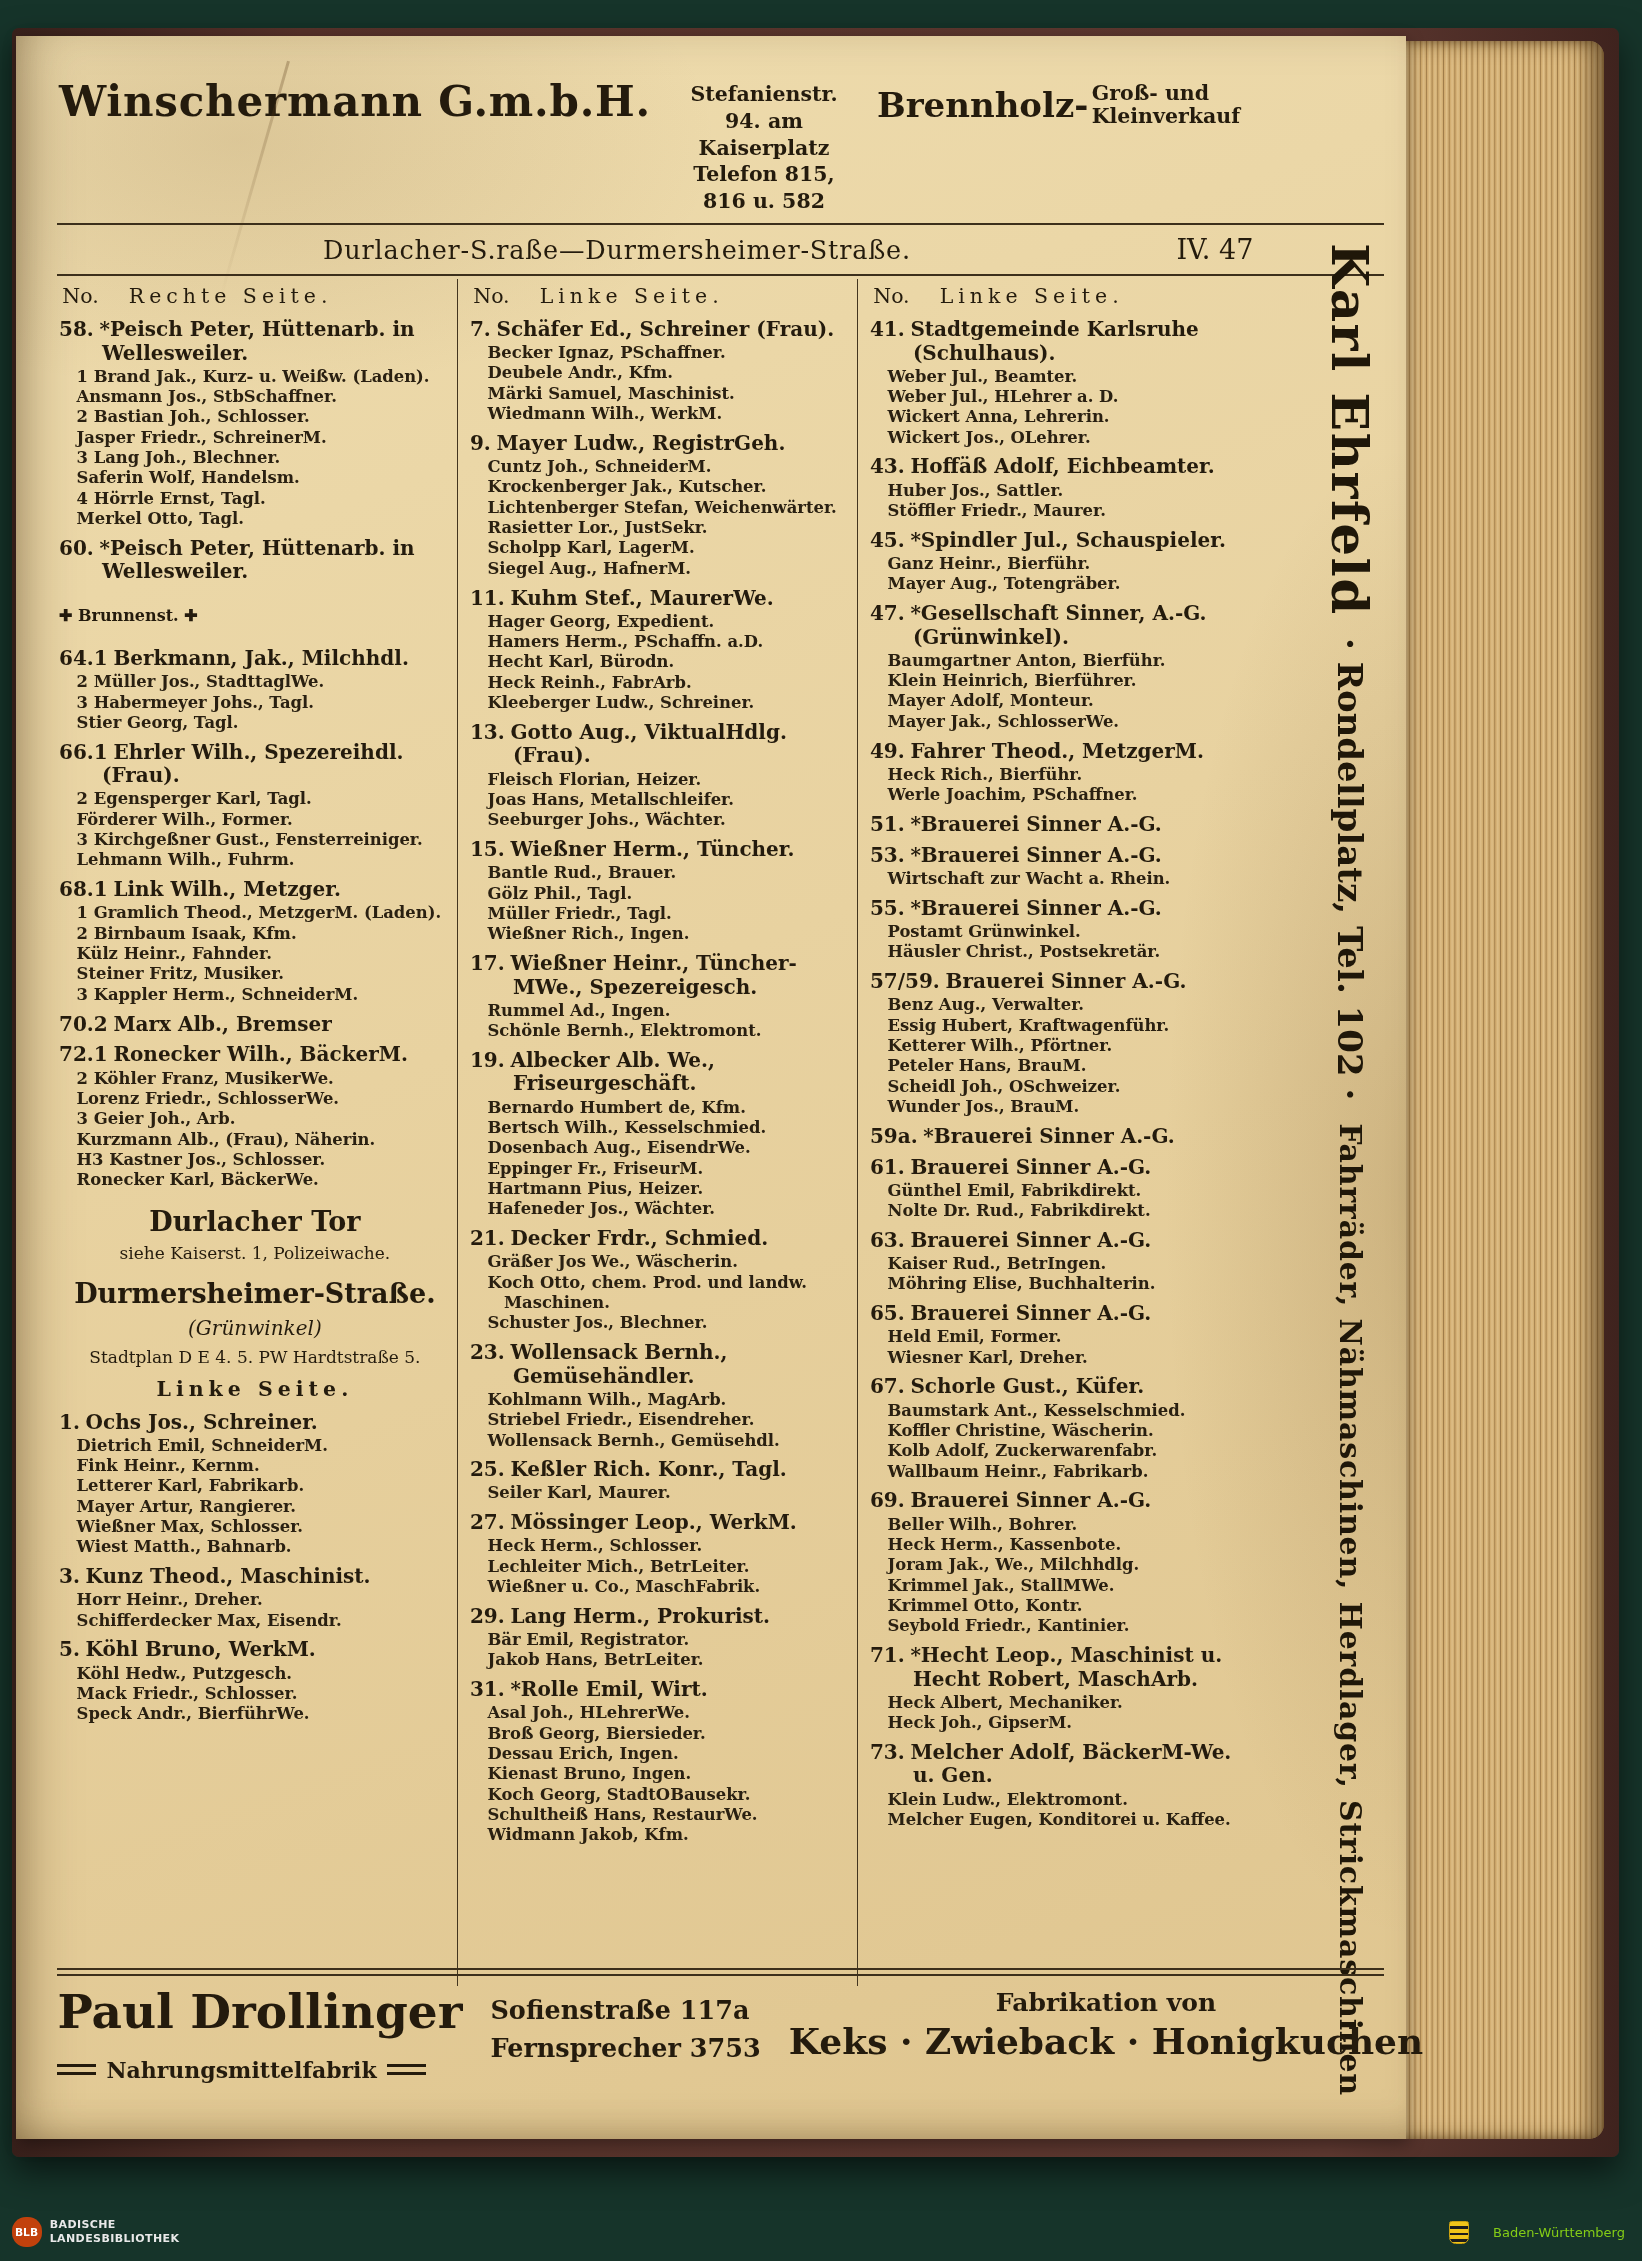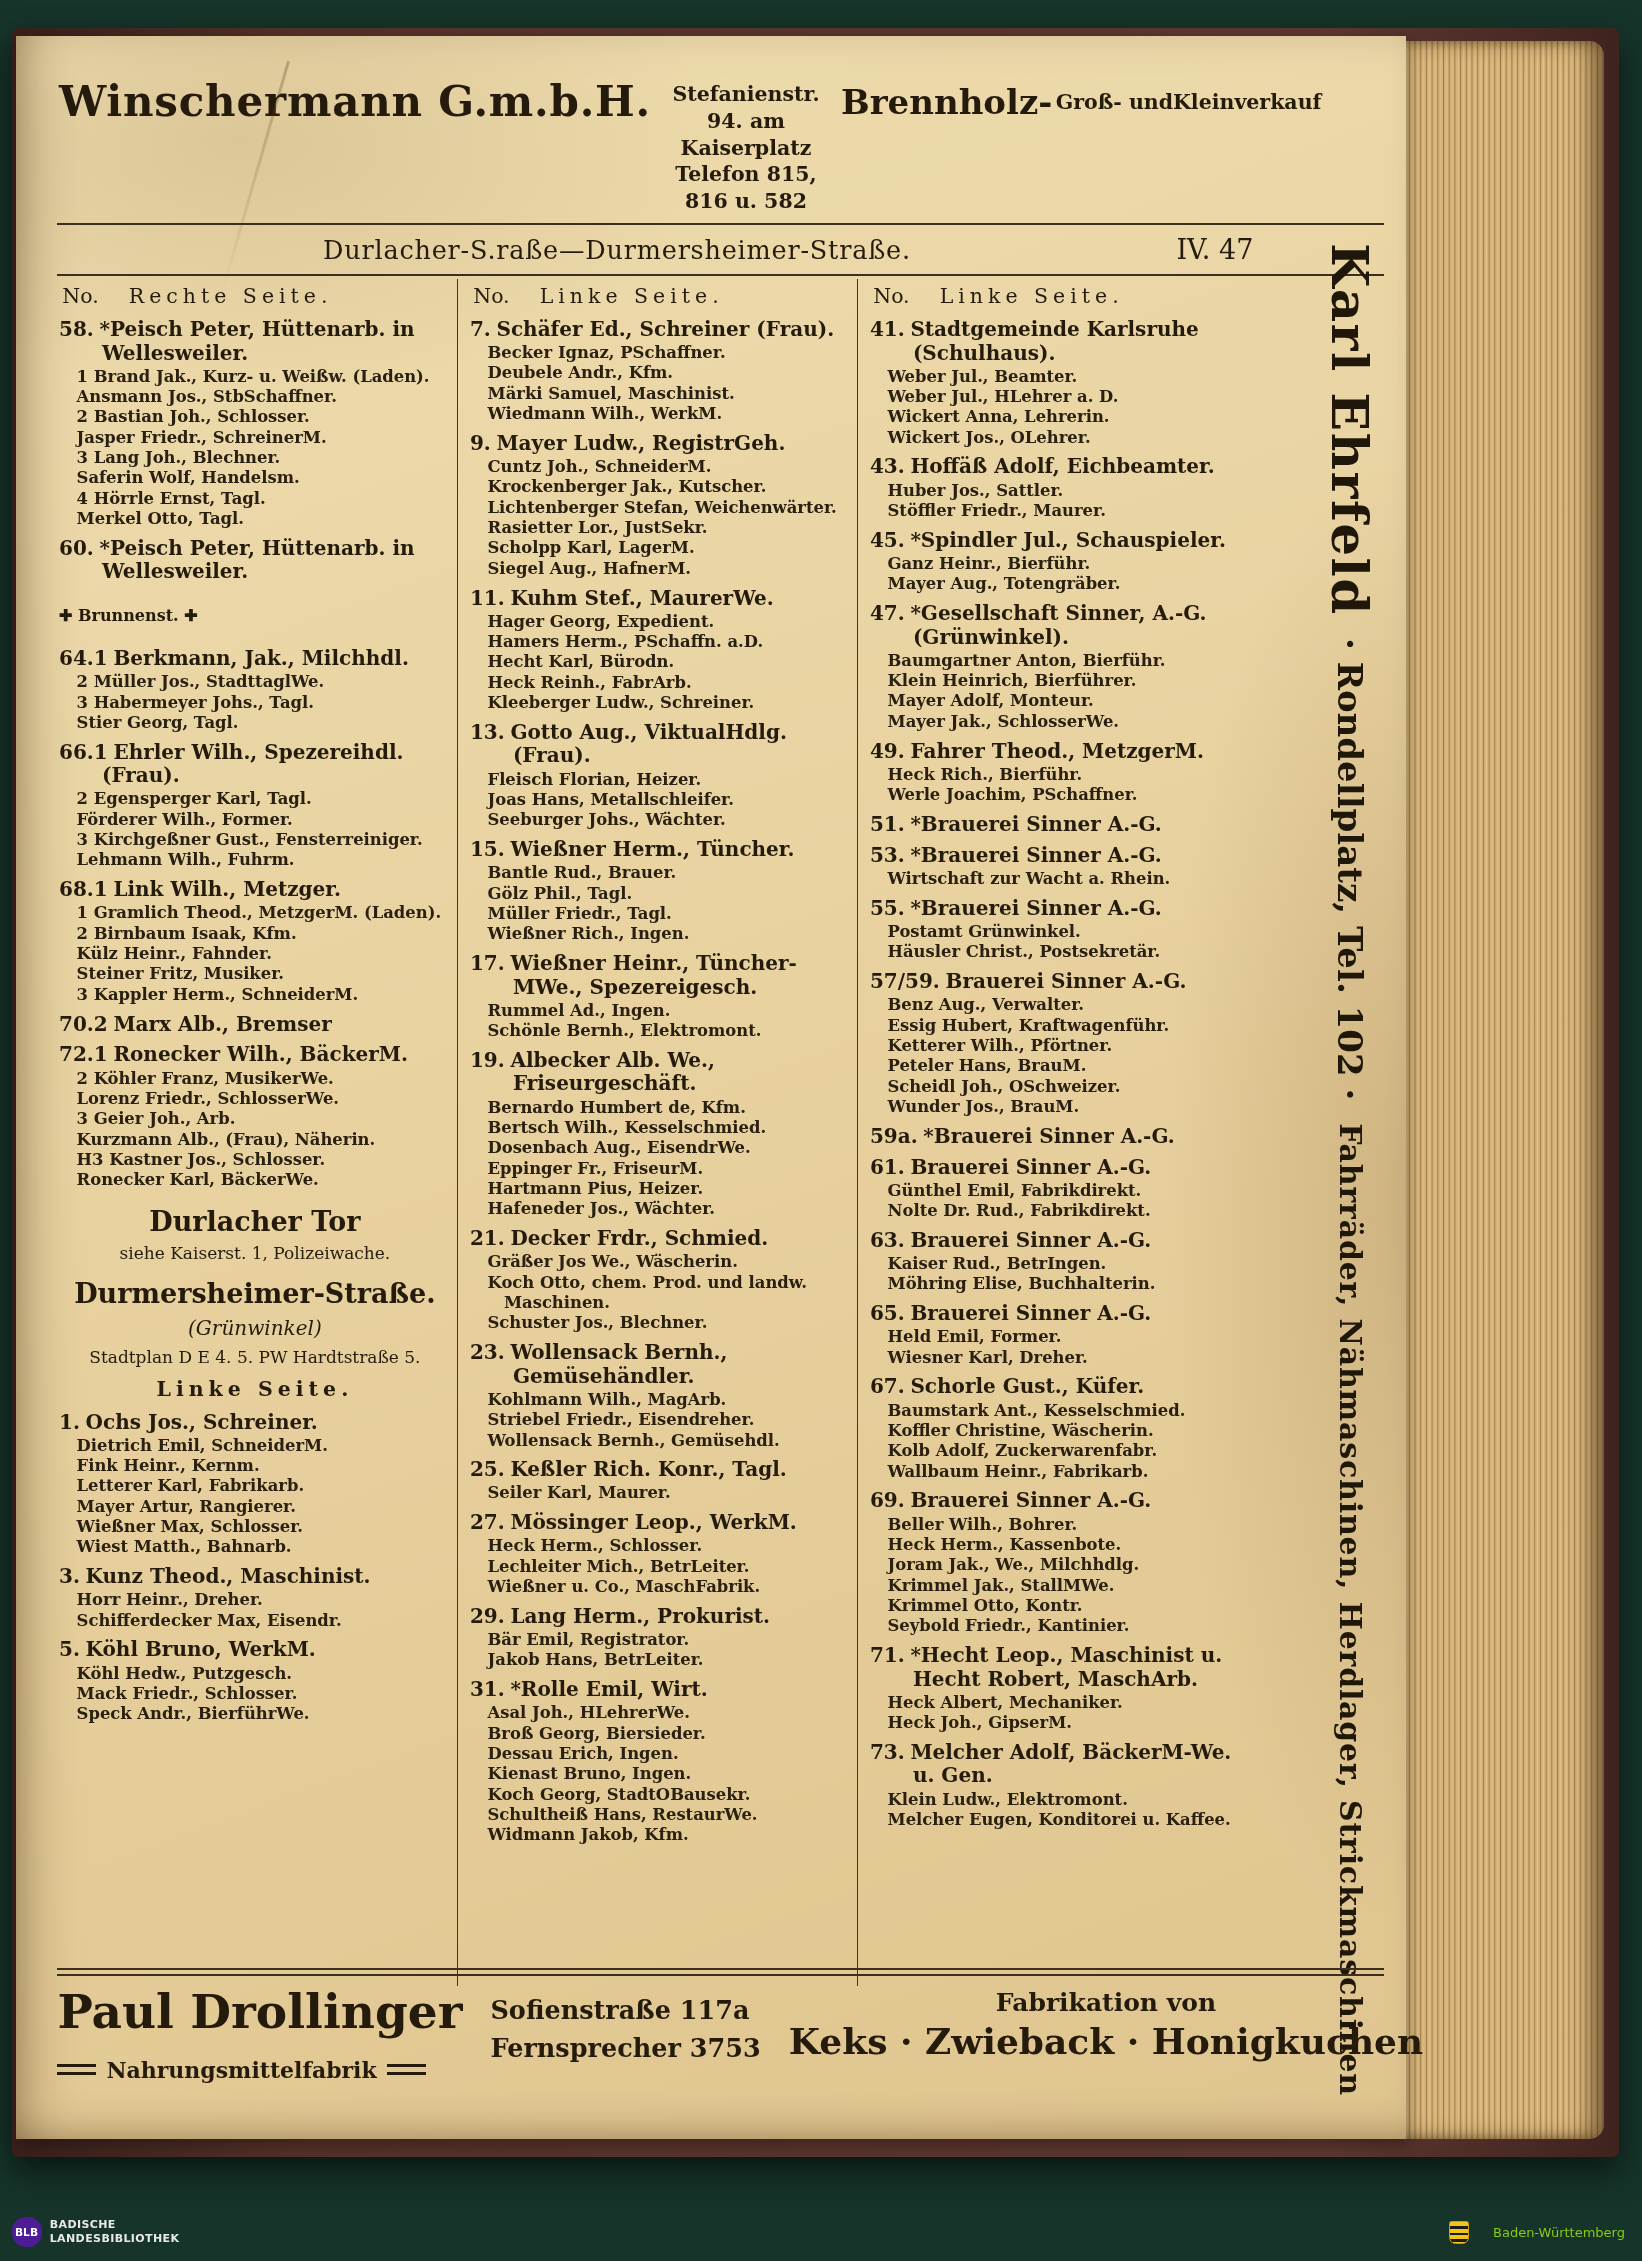--- a/index.html
+++ b/index.html
@@ -28,21 +28,21 @@
   .crease { position:absolute; top:25px; left:271px; width:2.5px; height:246px;
             background:linear-gradient(rgba(90,60,25,.30), rgba(90,60,25,0));
             transform:rotate(16deg); transform-origin:top center; }
 
   
   .top-ad { display:flex; align-items:flex-start; gap:21.4px; padding:8.2px 145px 6.6px 1.6px; }
   .company { font-size:42px; font-weight:bold; white-space:nowrap; letter-spacing:0.8px; }
   .top-ad-mid { flex:1; text-align:center; font-weight:bold; font-size:20.5px; line-height:1.3; padding-top:4.1px; }
   .top-ad-right { display:flex; align-items:center; gap:3.3px; white-space:nowrap; padding-top:5px; }
   .brenn { font-size:34px; font-weight:bold;text-align:right; }
-  .brenn-sub { display:flex; flex-direction:row; font-size:20.5px; font-weight:bold; line-height:1.12; text-align:left; }
+  .brenn-sub { display:flex; flex-direction:column; font-size:20.5px; font-weight:bold; line-height:1.12; text-align:left; }
 
   .rule { border-top:2.5px solid #3c2f1b; margin:1.6px 0; width:1327px; }
 
   
   .page-head { display:flex; align-items:baseline; font-weight:normal; padding:8.2px 0 6.6px; width:1327px;justify-content:flex-end; }
   .street-title { flex:1; text-align:center; font-size:25.5px; letter-spacing:0.8px; }
   .page-no { font-size:27px; margin-right:131px; }
 
   
   .columns { display:flex; width:1201px; height:1707px; overflow:hidden; margin-top:3.3px; }
@@ -82,21 +82,21 @@
   .addr-block { font-weight:bold; font-size:25.5px; line-height:1.5; padding-top:3.3px; white-space:nowrap; }
   .fab-block { flex:1; text-align:center; padding-top:0; }
   .fab-line { font-weight:bold; font-size:25px; }
   .fab-products { font-weight:bold; font-size:36px; margin-top:3.3px; white-space:nowrap; }
 
   
   .footer { position:absolute; left:0; right:0; bottom:0; height:79px; display:flex;
             align-items:center; justify-content:space-between; padding:21.4px 18px 0 11.5px;
             font-family:"DejaVu Sans","Liberation Sans",sans-serif; }
   .blb { display:flex; align-items:center; gap:8.2px; }
-  .blb-logo { width:30px; height:30px; background:#4c1d95; border-radius:14px; color:#fff;
+  .blb-logo { width:30px; height:30px; background:#c2410c; border-radius:14px; color:#fff;
               font-weight:bold; font-size:10.7px; display:flex; align-items:center; justify-content:center; }
   .blb-text { color:#e9e9e9; font-size:11px; font-weight:bold; line-height:1.3; letter-spacing:0.4px; }
   .bw { display:flex; align-items:center; gap:24px; color:#84cc16; font-size:13px; }
   .bw-logo { width:20px; height:23px; border-radius:2.5px 2.5px 6.6px 6.6px;
              background:repeating-linear-gradient(#f0c419 0 4.1px,#1c1c1c 4.1px 6.6px); border:0.8px solid #caa010; }
 </style>
 </head>
 <body>
 
 <div class="scene">

